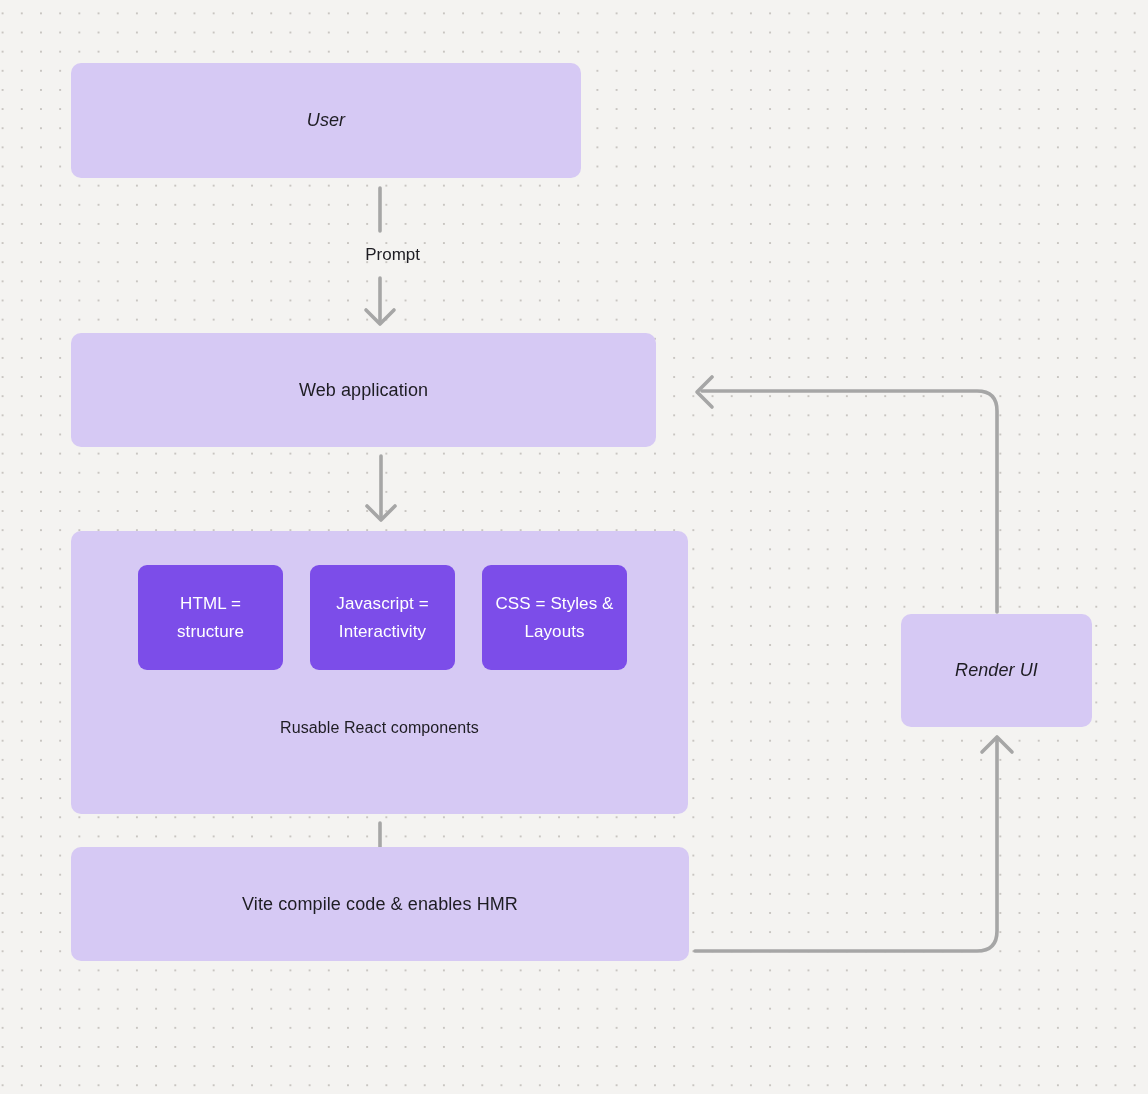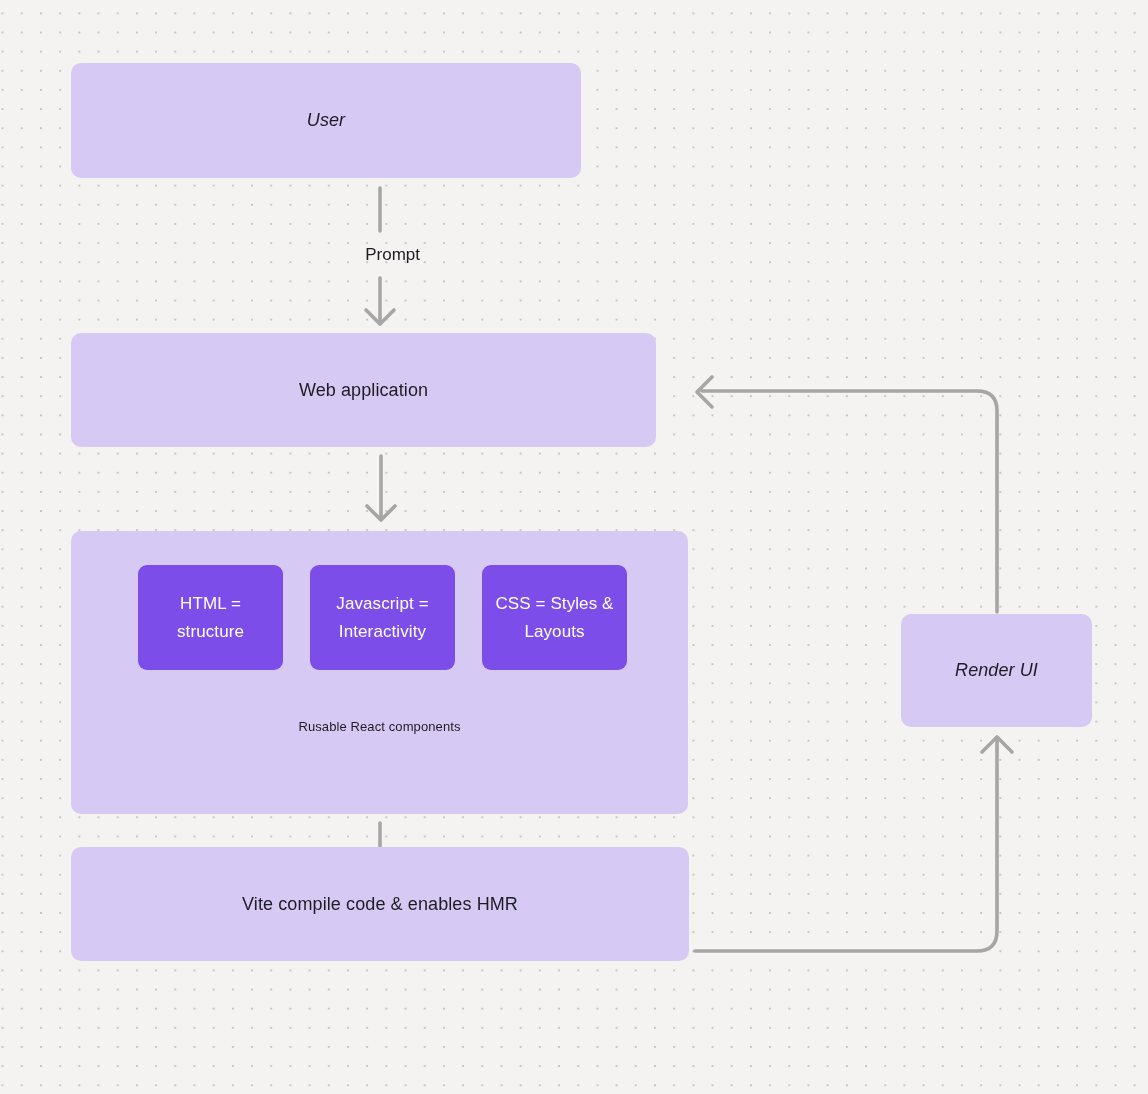--- a/index.html
+++ b/index.html
@@ -57,21 +57,21 @@
     text-align: center;
     padding: 0 10px;
     box-sizing: border-box;
   }
   .group-caption {
     position: absolute;
     left: 0;
     top: 188px;
     width: 100%;
     text-align: center;
-    font-size: 13px;
+    font-size: 16px;
     color: #1e1d23;
   }
   .edge-label {
     position: absolute;
     left: 340px;
     top: 245px;
     width: 80px;
     text-align: right;
     font-size: 17px;
     color: #1e1d23;

